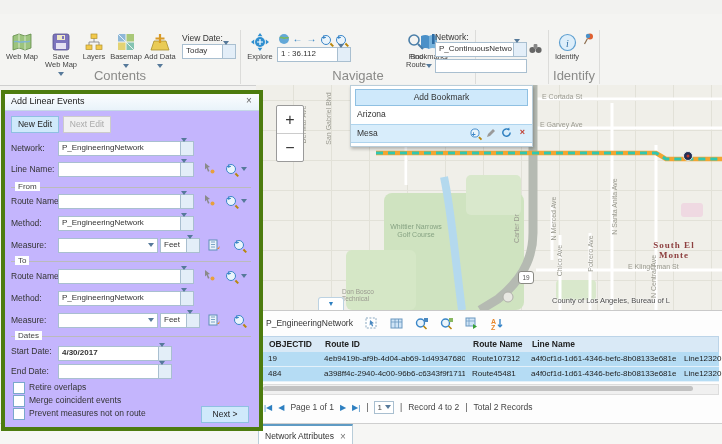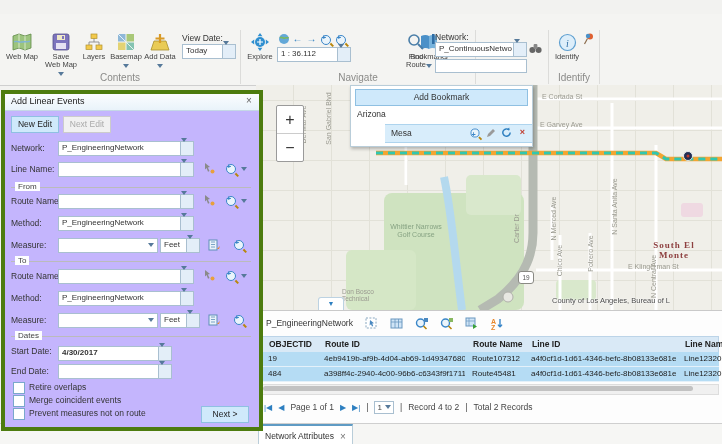--- a/index.html
+++ b/index.html
@@ -11,38 +11,38 @@
   #titlebar .tb-icons{display:flex;gap:6px;margin-left:4px;}
   #titlebar .tbi{width:12px;height:12px;display:flex;align-items:center;justify-content:center;}
   #title-text{position:absolute;left:0;right:0;text-align:center;color:#e8e8e8;font-size:8.5px;}
 
   
   #ribbon{left:0;top:14px;width:722px;height:71px;background:#f4f4f2;border-bottom:1px solid #cfcfcf;}
   #tabrow{position:absolute;left:0;top:0;width:722px;height:16px;background:#ebebe9;border-bottom:1px solid #d6d6d4;}
   .rtab{position:absolute;top:0;height:15px;padding:0 14px;line-height:15px;font-size:8.5px;color:#444;cursor:default;}
   .rtab.active{background:#fff;border:1px solid #c8c8c6;border-bottom:1px solid #fff;color:#222;}
   .rgroup{position:absolute;top:16px;height:54px;border-right:1px solid #dcdcda;}
-  .rgroup-label{position:absolute;left:0;right:0;bottom:1px;text-align:center;font-size:10px;color:#8a8a88;}
+  .rgroup-label{position:absolute;left:0;right:0;bottom:1px;text-align:center;font-size:13px;color:#8a8a88;}
   .rbtn{position:absolute;text-align:center;font-size:7.5px;color:#444;cursor:default;}
   .rbtn .ricon{margin:0 auto 1px auto;width:22px;height:20px;display:flex;align-items:center;justify-content:center;}
   .rbtn .rlabel{line-height:8px;}
   .mini{position:absolute;width:13px;height:13px;display:flex;align-items:center;justify-content:center;font-size:10px;}
   .navarrow{color:#2d7fc0;font-weight:bold;font-size:10px;}
   .sel{position:absolute;background:#fff;border:1px solid #a9bfd0;height:13px;}
   .sel .sel-text{position:absolute;left:3px;top:1px;right:14px;font-size:8px;color:#333;overflow:hidden;white-space:nowrap;}
   .sel .sel-btn{position:absolute;right:0;top:0;bottom:0;width:12px;background:#e3eef8;border-left:1px solid #a9bfd0;}
   .tri{width:0;height:0;border-left:3px solid transparent;border-right:3px solid transparent;border-top:4px solid #56799a;margin:4px auto 0 auto;}
   .tri-sm{width:0;height:0;border-left:3px solid transparent;border-right:3px solid transparent;border-top:4px solid #56799a;display:inline-block;}
   .txtinput{position:absolute;background:#fff;border:1px solid #a9bfd0;height:12px;}
 
   
   #bm-popup{left:350px;top:85px;width:181px;height:60px;background:#fff;border:1px solid #b9cdd9;box-shadow:1px 2px 3px rgba(0,0,0,.25);z-index:60;}
   #bm-add{position:absolute;left:4px;top:3px;right:4px;height:15px;background:#cfe9fb;border:1px solid #8fc0e2;text-align:center;line-height:15px;font-size:8.5px;color:#333;}
   .bm-row{position:absolute;left:0;right:0;height:17px;line-height:17px;padding-left:6px;font-size:8.5px;color:#333;}
-  .bm-row.selected{background:#d8edfb;border-top:1px solid #aed4ee;border-bottom:1px solid #aed4ee;margin-left:34px;}
+  .bm-row.selected{background:#d8edfb;border-top:1px solid #aed4ee;border-bottom:1px solid #aed4ee;}
   .bm-tools{position:absolute;right:4px;top:2px;display:flex;gap:5px;}
   .bm-tools .ti{width:11px;height:11px;display:flex;align-items:center;justify-content:center;font-size:9px;}
 
   
   #panel{left:1px;top:90px;width:254px;height:333px;background:#c4b5fd;border:4px solid #4d7c0f;z-index:40;}
   #panel-header{position:absolute;left:0;top:0;right:0;height:16px;background:linear-gradient(#fbfdff,#e9f3fa);border-bottom:1px solid #c4d8e6;}
   #panel-title{position:absolute;left:6px;top:2px;font-size:9px;color:#222;}
   .xclose{position:absolute;right:4px;top:1px;width:12px;height:12px;text-align:center;line-height:12px;color:#666;font-size:10px;}
   .pbtn{position:absolute;height:15px;line-height:15px;text-align:center;font-size:8.5px;border:1px solid #8fc0e2;background:#cfe9fb;color:#222;}
   .pbtn.disabled{background:#f1f1f1;border-color:#cccccc;color:#aaa;}
@@ -513,21 +513,20 @@
             <text x="1" y="13" font-size="7" fill="#e8872c" font-weight="bold">Z</text>
             <path d="M10 2v8M10 10l-2-2.4M10 10l2-2.4" stroke="#3a86c8" stroke-width="1.4" fill="none"></path>
           </svg>
       </span>
     </div>
 
     <div id="tbl-head">
       <div class="hcell c0">OBJECTID</div>
       <div class="hcell c1">Route ID</div>
       <div class="hcell c2">Route Name</div>
-      <div class="hcell c3">Line ID</div>
       <div class="hcell c4">Line Name</div>
     </div>
 
     <div class="trow" style="top:41px;">
       <div class="tcell c0">19</div>
       <div class="tcell c1">4eb9419b-af9b-4d04-ab69-1d493476802b</div>
       <div class="tcell c2">Route107312</div>
       <div class="tcell c3">a4f0cf1d-1d61-4346-befc-8b08133e681e</div>
       <div class="tcell c4">Line12320</div>
     </div>

